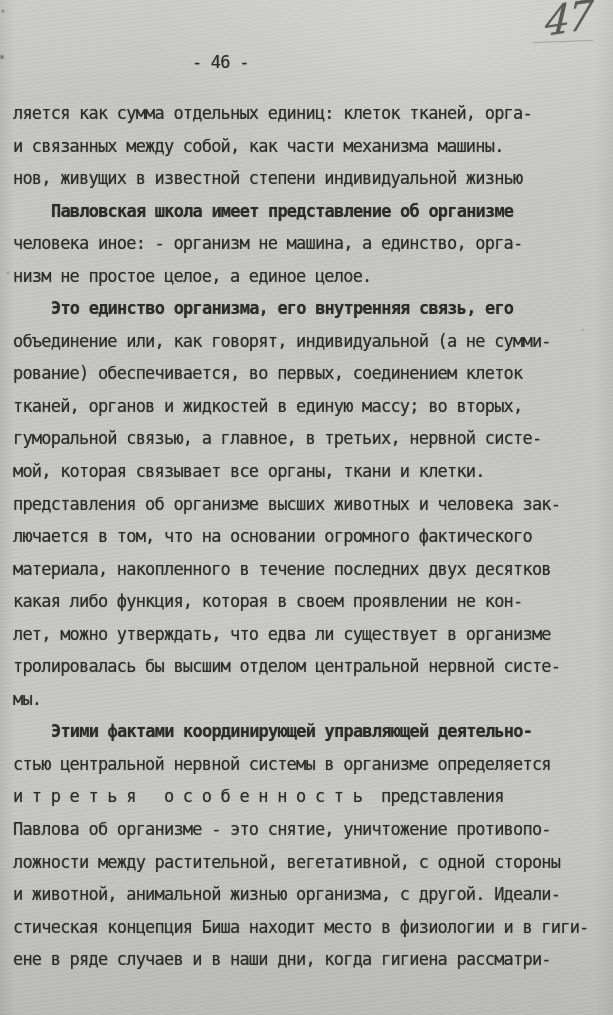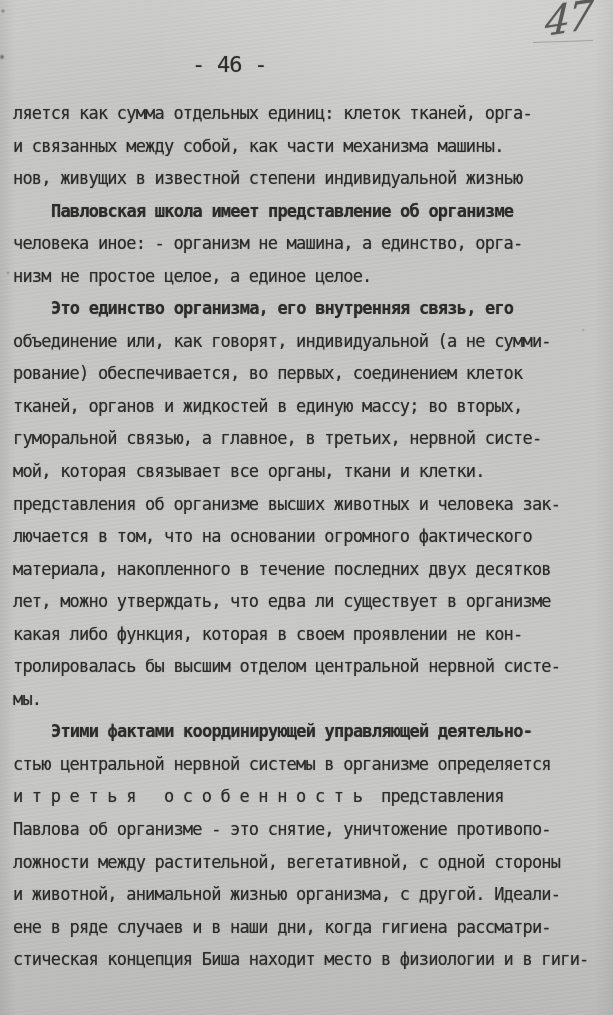--- a/index.html
+++ b/index.html
@@ -22,21 +22,21 @@
       radial-gradient(ellipse 420px 260px at 72% 4%,  rgba(255,255,255,.16), rgba(255,255,255,0) 70%),
       radial-gradient(ellipse 500px 380px at 40% 60%, rgba(255,255,255,.05), rgba(255,255,255,0) 75%),
       linear-gradient(180deg, rgba(255,255,255,.10) 0%, rgba(255,255,255,0) 10%, rgba(0,0,0,0) 82%, rgba(0,0,0,.06) 100%),
       linear-gradient(90deg,  rgba(0,0,0,.07) 0%, rgba(0,0,0,0) 2.5%, rgba(0,0,0,0) 97%, rgba(0,0,0,.05) 100%),
       repeating-linear-gradient(173deg, rgba(255,255,255,.015) 0 2px, rgba(0,0,0,.015) 2px 4px);
     font-family: "DejaVu Sans Mono", "Liberation Mono", monospace;
     color: var(--ink, #2c2c2c);
   }
   .page-header {
     position: absolute; left: 192px; top: 52px;
-    font-size: 22px; letter-spacing: -0.8px; white-space: pre;
+    font-size: 17px; letter-spacing: -0.8px; white-space: pre;
     text-shadow: 0 0.2px 1px rgba(40,40,40,.55);
     filter: blur(.25px);
   }
   .handwritten-number {
     position: absolute; left: 545px; top: -4px;
     font-family: "DejaVu Serif", "Liberation Serif", serif;
     font-style: italic;
     font-size: 40px; line-height: 44px;
     color: var(--pencil, #4a4a4a);
     transform: rotate(-9deg) skewX(-12deg);
@@ -75,26 +75,26 @@
       <div class="line">низм не простое целое, а единое целое.</div>
       <div class="line indent">Это единство организма, его внутренняя связь, его</div>
       <div class="line">объединение или, как говорят, индивидуальной (а не сумми-</div>
       <div class="line">рование) обеспечивается, во первых, соединением клеток</div>
       <div class="line">тканей, органов и жидкостей в единую массу; во вторых,</div>
       <div class="line">гуморальной связью, а главное, в третьих, нервной систе-</div>
       <div class="line">мой, которая связывает все органы, ткани и клетки.</div>
       <div class="line">представления об организме высших животных и человека зак-</div>
       <div class="line">лючается в том, что на основании огромного фактического</div>
       <div class="line">материала, накопленного в течение последних двух десятков</div>
+      <div class="line">какая либо функция, которая в своем проявлении не кон-</div>
       <div class="line">лет, можно утверждать, что едва ли существует в организме</div>
-      <div class="line">какая либо функция, которая в своем проявлении не кон-</div>
       <div class="line">тролировалась бы высшим отделом центральной нервной систе-</div>
       <div class="line">мы.</div>
       <div class="line indent">Этими фактами координирующей управляющей деятельно-</div>
       <div class="line">стью центральной нервной системы в организме определяется</div>
       <div class="line">и т р е т ь я   о с о б е н н о с т ь  представления</div>
       <div class="line">Павлова об организме - это снятие, уничтожение противопо-</div>
       <div class="line">ложности между растительной, вегетативной, с одной стороны</div>
       <div class="line">и животной, анимальной жизнью организма, с другой. Идеали-</div>
+      <div class="line">стическая концепция Биша находит место в физиологии и в гиги-</div>
       <div class="line">ене в ряде случаев и в наши дни, когда гигиена рассматри-</div>
-      <div class="line">стическая концепция Биша находит место в физиологии и в гиги-</div>
     </div>
 </div>
 
 </body></html>

